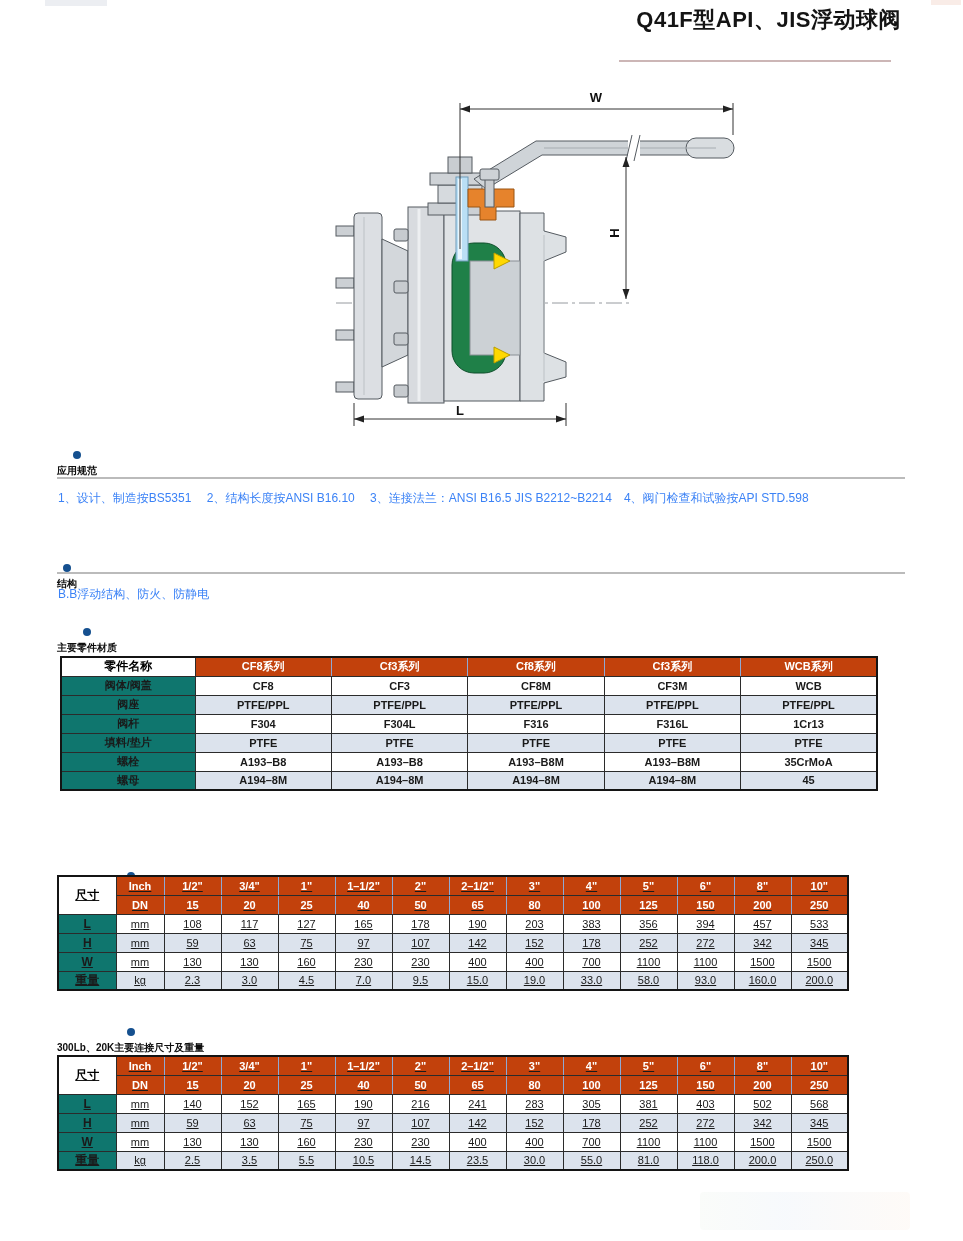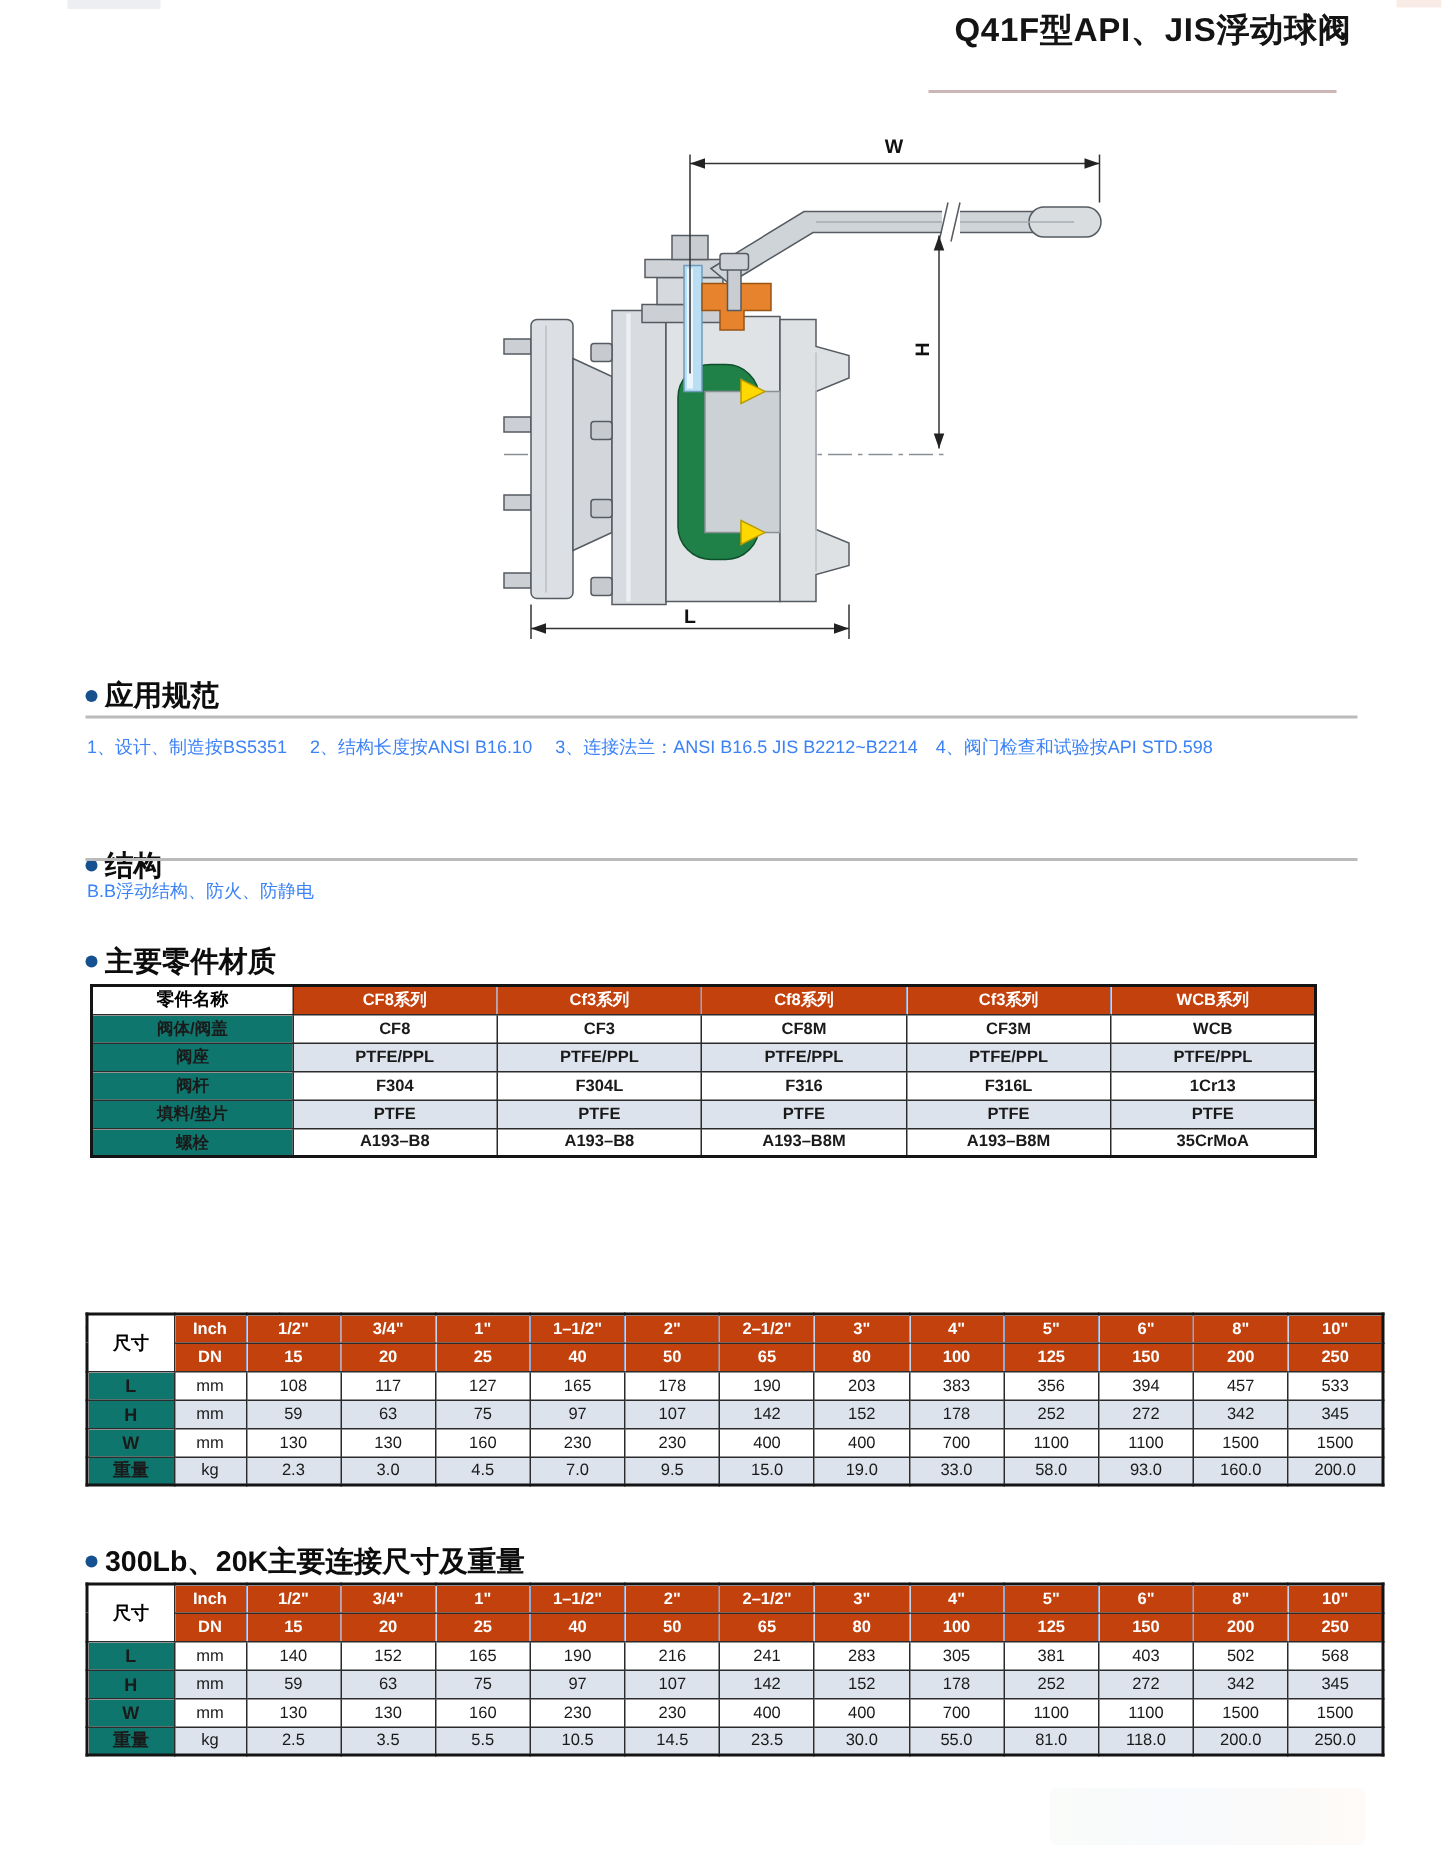--- a/index.html
+++ b/index.html
@@ -15,37 +15,37 @@
     opacity:.45; border-radius:4px; }
 
   .title { position:absolute; top:5px; right:62px; font-size:22px; font-weight:bold;
     color:#141414; letter-spacing:.5px; white-space:nowrap; }
   .title-rule { position:absolute; top:60px; left:619px; width:272px; height:2px;
     background:#ccb6b6; }
 
   .diagram { position:absolute; left:328px; top:85px; width:420px; height:350px; }
 
   .sec-head { position:absolute; left:57px; display:flex; align-items:center; gap:5px;
-    font-size:19px; font-weight:bold; color:#0d0d0d; white-space:nowrap; }
+    font-size:10px; font-weight:bold; color:#0d0d0d; white-space:nowrap;flex-direction:column; }
   .dot { width:8px; height:8px; border-radius:50%; background:#15508f; flex:0 0 auto; }
   .rule { position:absolute; left:57px; width:848px; height:2px; background:#bbbbbb; }
   .bodytext { position:absolute; left:58px; font-size:12px; color:#3b82f6; white-space:nowrap; }
 
   .tbl { position:absolute; border-collapse:collapse; table-layout:fixed;
     font-size:11px; text-align:center; border:2px solid #141414; background:#fff; }
   .tbl th, .tbl td { border:1px solid #2b2b2b; height:19px; padding:0 1px;
     white-space:nowrap; overflow:hidden; }
   .tbl th.blue { background:#c2410c; color:#ffffff; font-weight:bold;
     border:1px solid #8fa9d4; border-top-color:#2b2b2b; border-bottom-color:#2b2b2b; }
   .tbl th.corner { background:#ffffff; color:#000; font-weight:bold; font-size:12px; }
   .tbl tbody tr:nth-child(even) td:not(.lbl) { background:#dce3ed; }
   .tbl td.lbl { font-weight:bold; background:#0f766e; }
   .mat { width:818px; }
   .mat td { font-weight:bold; }
-  .dim { width:866px; }
+  .dim { width:792px;text-decoration:underline; }
   .dim td.lbl { font-size:12px; }
 
   svg text { font-family:"Liberation Sans","DejaVu Sans",sans-serif; }
 </style>
 </head>
 <body>
 
 <div class="page">
 
   <div class="artifact a-topleft"></div>
@@ -215,20 +215,28 @@
           <td>PTFE</td>
         </tr>
         <tr>
           <td class="lbl">螺栓</td>
           <td>A193–B8</td>
           <td>A193–B8</td>
           <td>A193–B8M</td>
           <td>A193–B8M</td>
           <td>35CrMoA</td>
         </tr>
+        <tr>
+          <td class="lbl">螺母</td>
+          <td>A194–8M</td>
+          <td>A194–8M</td>
+          <td>A194–8M</td>
+          <td>A194–8M</td>
+          <td>45</td>
+        </tr>
       </tbody>
   </table>
 
   <div class="sec-head" style="top:848px;margin-top:24px;">
     <span class="dot"></span>
     <span>150Lb、10K主要连接尺寸及重量</span>
   </div>
   <table class="tbl dim" style="left:57px; top:875px;">
     <colgroup>
         <col style="width:58px;">

